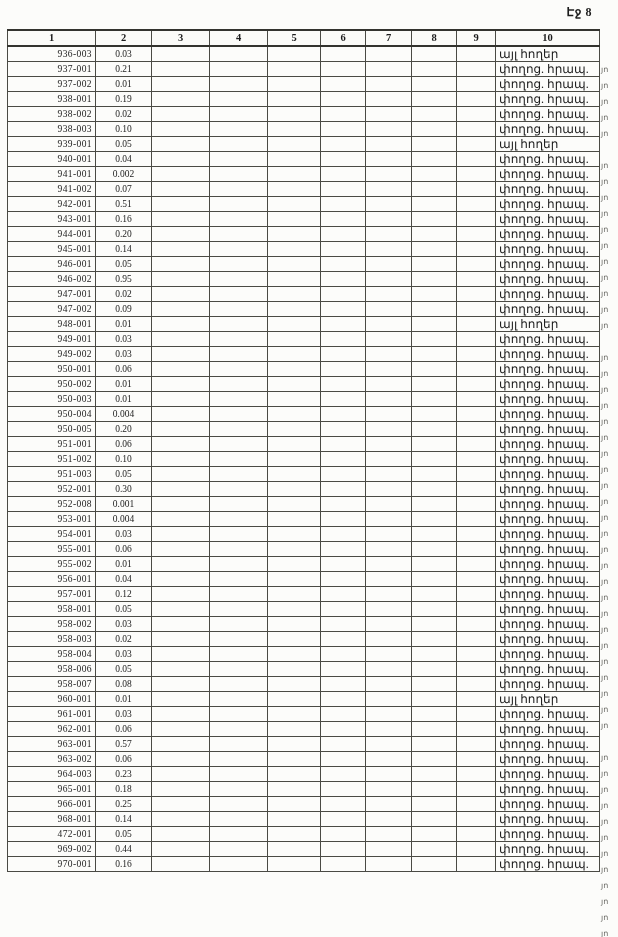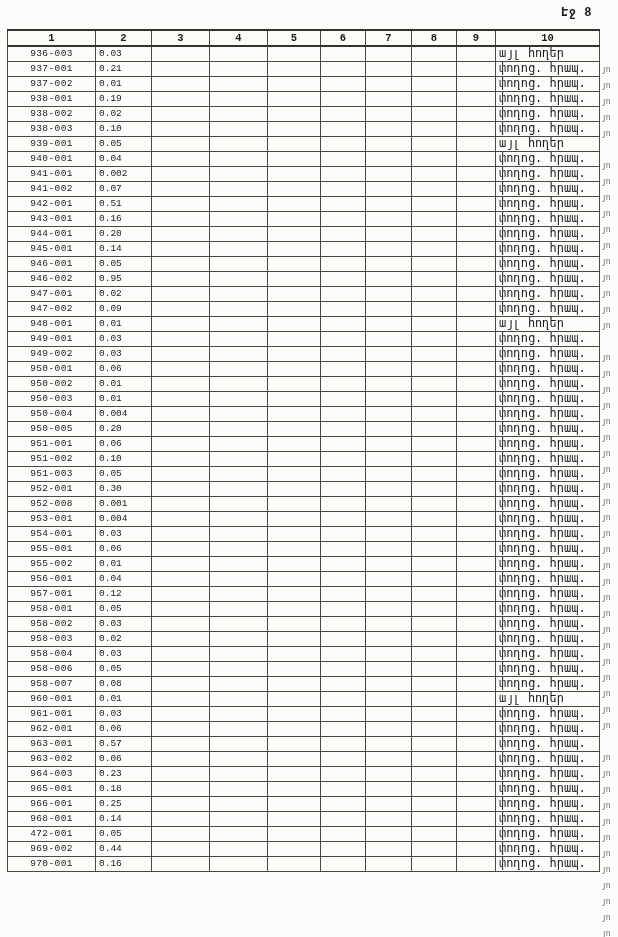--- a/index.html
+++ b/index.html
@@ -4,21 +4,21 @@
 <style>
   * { margin: 0; padding: 0; box-sizing: border-box; }
   html, body { background: #9a9a9a; }
   .page {
     position: relative;
     width: 618px;
     height: 937px;
     margin: 0 auto;
     background: #fcfcfa;
     overflow: hidden;
-    font-family: Liberation Mono, monospace;
+    font-family: Liberation Serif, serif;
     color: #1c1c1c;
   }
   .page-label {
     position: absolute;
     top: 5px;
     right: 26px;
     font-size: 12px;
     font-weight: bold;
     letter-spacing: 0.5px;
   }
@@ -40,22 +40,22 @@
   }
   .data-table thead th {
     font-weight: bold;
     text-align: center;
     font-size: 10.5px;
     height: 15px;
     border-top: 2px solid #33332e;
     border-bottom: 2px solid #33332e;
     background: #fbfbf8;
   }
-  .data-table td.code  { text-align: center;  letter-spacing: 0.4px; margin-top: 32px; }
-  .data-table td.value { text-align: left; }
+  .data-table td.code  { text-align: right;  letter-spacing: 0.4px; margin-top: 32px; }
+  .data-table td.value { text-align: center; }
   .data-table td.note  { text-align: left; font-size: 12px; }
   .data-table td.empty { background: #fcfcfa; }
   col.c1  { width: 88px; }
   col.c2  { width: 56px; }
   col.c3  { width: 58px; }
   col.c4  { width: 58px; }
   col.c5  { width: 53px; }
   col.c6  { width: 45px; }
   col.c7  { width: 46px; }
   col.c8  { width: 45px; }

